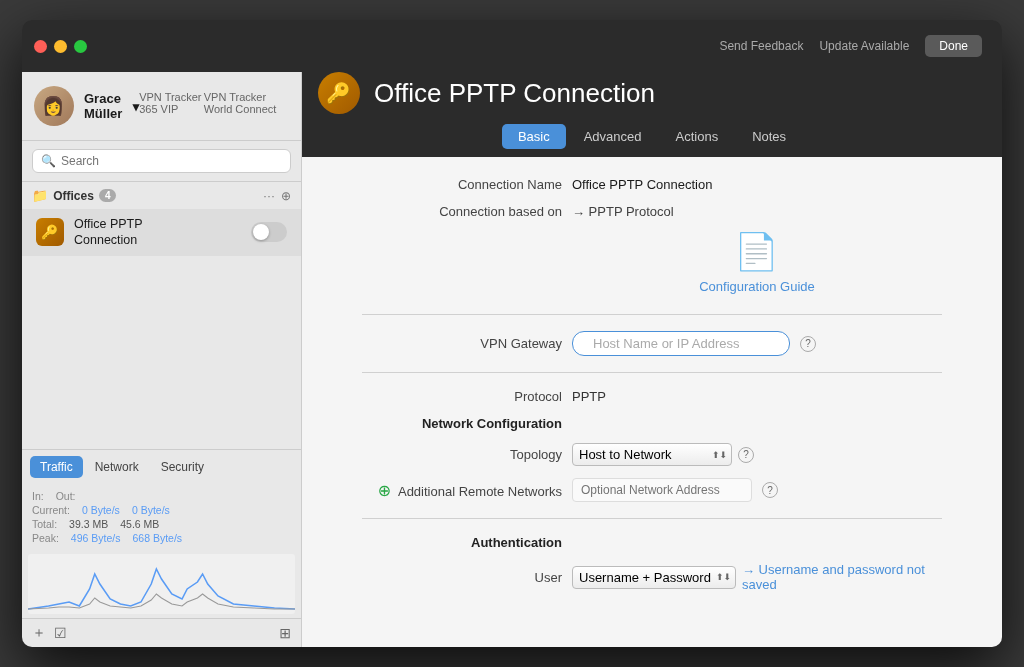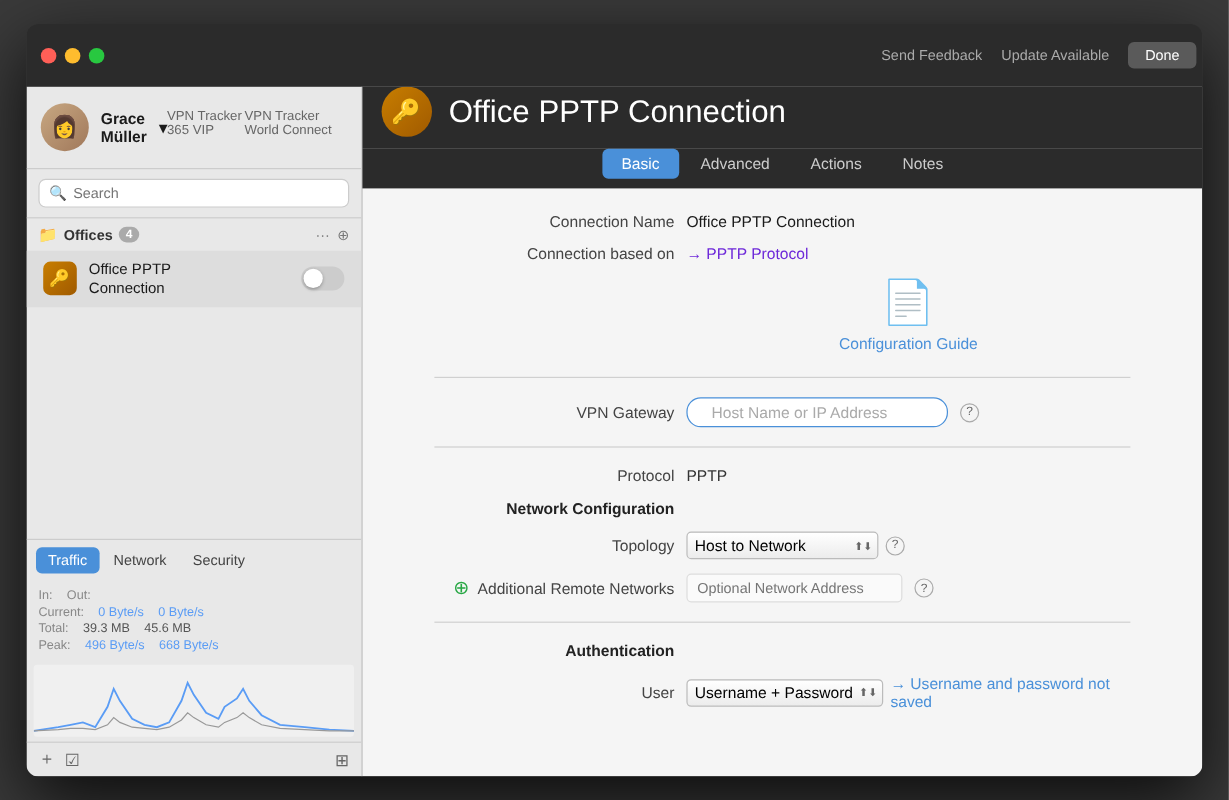--- a/index.html
+++ b/index.html
@@ -36,21 +36,21 @@
       align-items: center;
     }
     .tl {
       width: 13px; height: 13px; border-radius: 50%;
     }
     .tl-red { background: #ff5f57; }
     .tl-yellow { background: #febc2e; }
     .tl-green { background: #28c840; }
     .titlebar-right {
       position: absolute;
-      right: 5px;
+      right: 20px;
       display: flex;
       align-items: center;
       gap: 16px;
     }
     .titlebar-action {
       color: #aaa;
       font-size: 12px;
       cursor: pointer;
     }
     .done-btn {
@@ -309,21 +309,21 @@
     }
     .form-label.section-label {
       font-weight: 600;
       color: #222;
     }
     .form-value {
       color: #1a1a1a;
       font-size: 13px;
     }
     .form-link {
-      color: #6d28d9;
+      color: #404040;
       font-size: 13px;
       text-decoration: none;
       cursor: pointer;
     }
     .form-input {
       border: 1px solid #4a90d9;
       border-radius: 12px;
       padding: 4px 20px;
       font-size: 13px;
       background: #fff;

